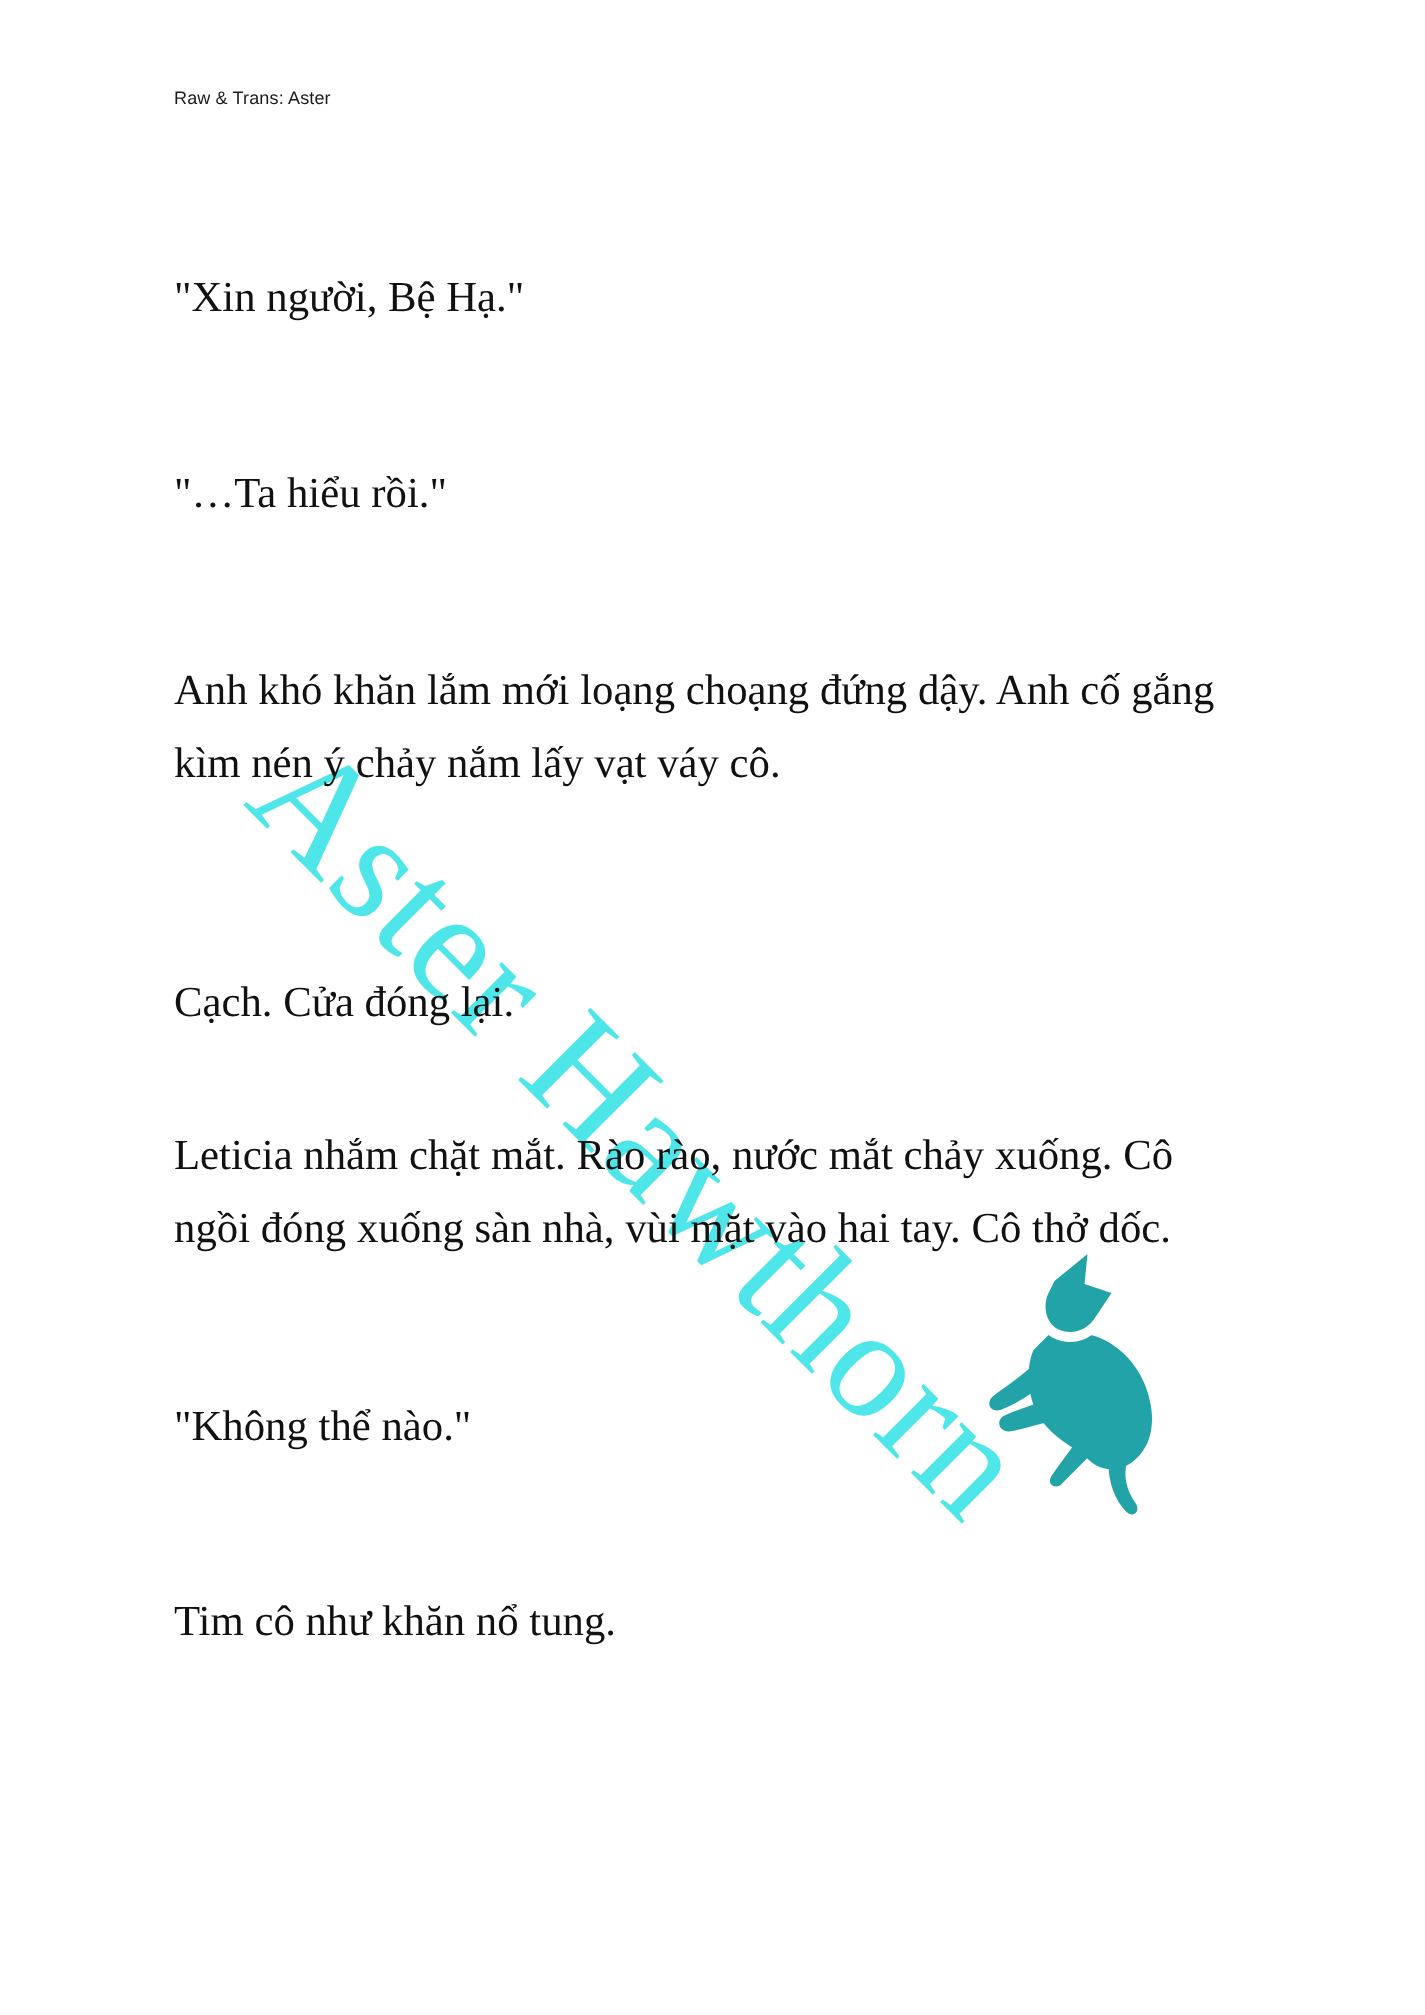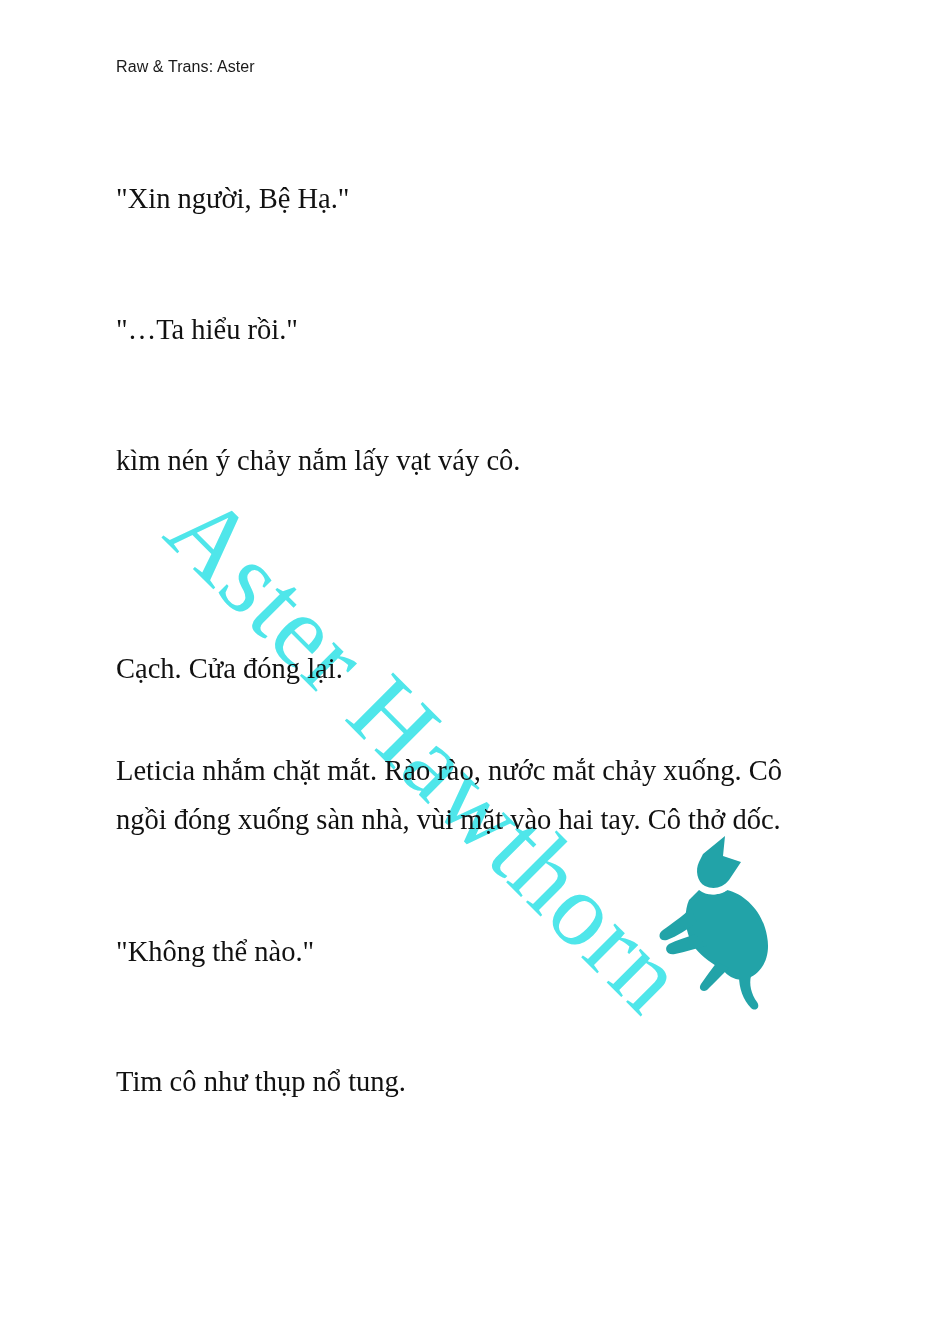--- a/index.html
+++ b/index.html
@@ -9,21 +9,21 @@
       background: #ffffff;
       position: relative;
       overflow: hidden;
     }
     .page { position: absolute; inset: 0; }
     .header {
       position: absolute;
       left: 116px;
       top: 58px;
       font-family: "Liberation Sans", sans-serif;
-      font-size: 16px;
+      font-size: 12px;
       color: #1a1a1a;
       letter-spacing: 0.1px;
     }
     .para {
       position: absolute;
       left: 116px;
       font-family: "Liberation Serif", serif;
       font-size: 28.5px;
       color: #111111;
       line-height: 49px;
@@ -64,38 +64,39 @@
 
   <div class="para" style="top:174px;">
     <div>"Xin người, Bệ Hạ."</div>
   </div>
 
   <div class="para" style="top:305px;">
     <div>"…Ta hiểu rồi."</div>
   </div>
 
   <div class="para" style="top:436px;">
+    <div>Anh khó khăn lắm mới loạng choạng đứng dậy. Anh cố gắng</div>
     <div>kìm nén ý chảy nắm lấy vạt váy cô.</div>
   </div>
 
   <div class="para" style="top:644px;">
     <div>Cạch. Cửa đóng lại.</div>
   </div>
 
   <div class="para" style="top:746px;">
     <div>Leticia nhắm chặt mắt. Rào rào, nước mắt chảy xuống. Cô</div>
     <div>ngồi đóng xuống sàn nhà, vùi mặt vào hai tay. Cô thở dốc.</div>
   </div>
 
   <div class="para" style="top:927px;">
     <div>"Không thể nào."</div>
   </div>
 
   <div class="para" style="top:1057px;">
-    <div>Tim cô như thụp nổ tung.</div>
+    <div>Tim cô như khăn nổ tung.</div>
   </div>
 
   <svg class="cat" viewBox="0 0 125 180">
     <g fill="#22a3a8">
 
       <path d="M48 22 L70 4 L68 24 L86 30 L74 48 C68 56 58 58 50 54 C42 50 40 38 44 30 Z"></path>
 
       <path d="M44 58 C52 64 62 64 72 58 C90 62 108 80 112 104 C116 124 108 140 94 146 C84 150 74 146 68 138 C58 132 48 126 40 116 C30 102 28 82 34 68 Z"></path>
 
       <path d="M36 76 C28 84 16 92 8 98 C2 102 4 110 12 108 C22 104 32 98 42 90 Z"></path>

